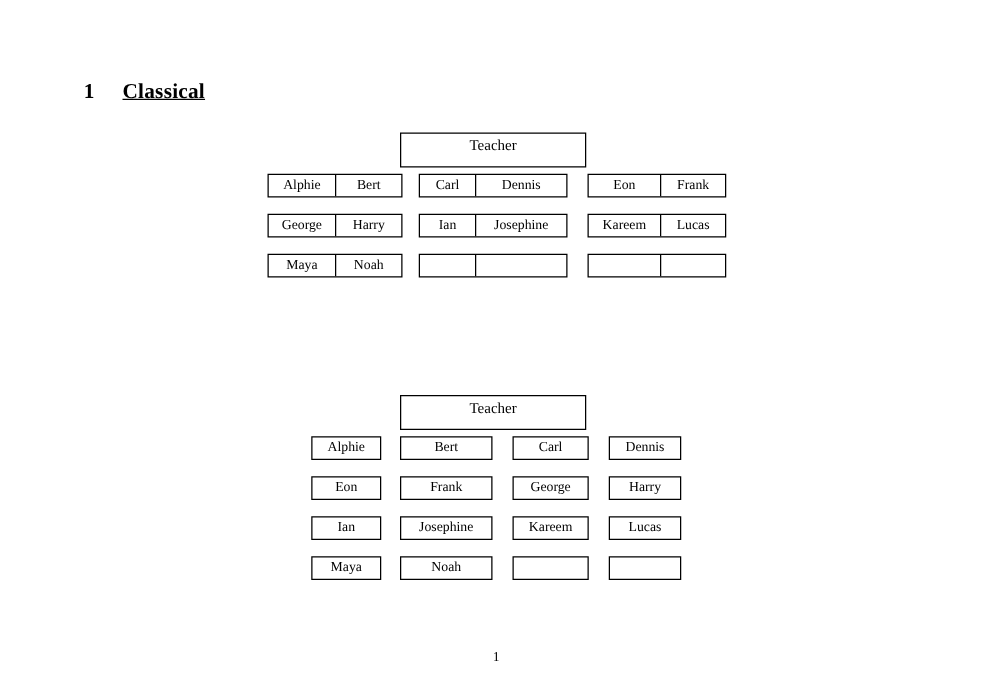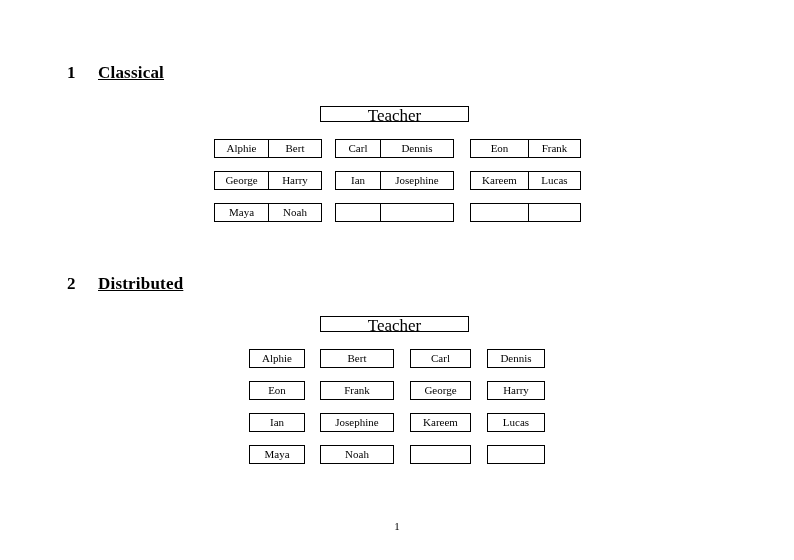--- a/index.html
+++ b/index.html
@@ -47,23 +47,23 @@
     height: 19px;
     text-align: center;
     white-space: nowrap;
     overflow: hidden;
   }
 
   
   .teacher-box {
     left: 320px;
     width: 149px;
-    height: 16px;
+    height: 28px;
     line-height: 18px;
-    font-size: 17px;
+    font-size: 12px;
     font-family: Liberation Serif, serif;
   }
   #teacher-classical   { top: 106px; }
   #teacher-distributed { top: 316px; }
 
   
   .group {
     position: absolute;
     display: flex;
     box-sizing: border-box;
@@ -164,23 +164,20 @@
   </div>
   <div class="group grp-right crow1">
     <div class="cell c0">Kareem</div>
     <div class="cell c1">Lucas</div>
   </div>
   <div class="group grp-right crow2">
     <div class="cell c0"></div>
     <div class="cell c1"></div>
   </div>
 
-  <div class="section-heading" id="heading-distributed">
-    <span class="num">2</span><span>Distributed</span>
-  </div>
 
   <div class="abox teacher-box" id="teacher-distributed">Teacher</div>
 
   <div class="abox dcol0 drow0">Alphie</div>
   <div class="abox dcol1 drow0">Bert</div>
   <div class="abox dcol2 drow0">Carl</div>
   <div class="abox dcol3 drow0">Dennis</div>
 
   <div class="abox dcol0 drow1">Eon</div>
   <div class="abox dcol1 drow1">Frank</div>

